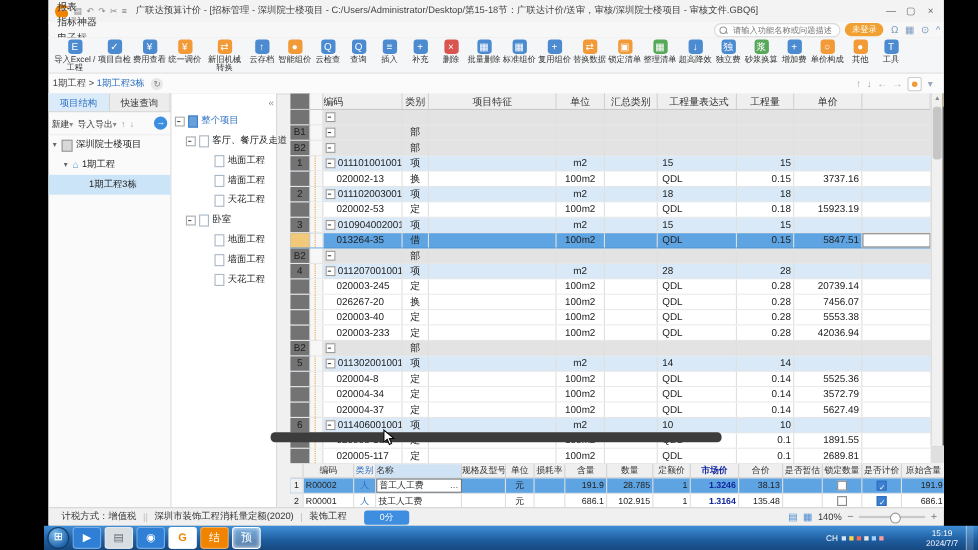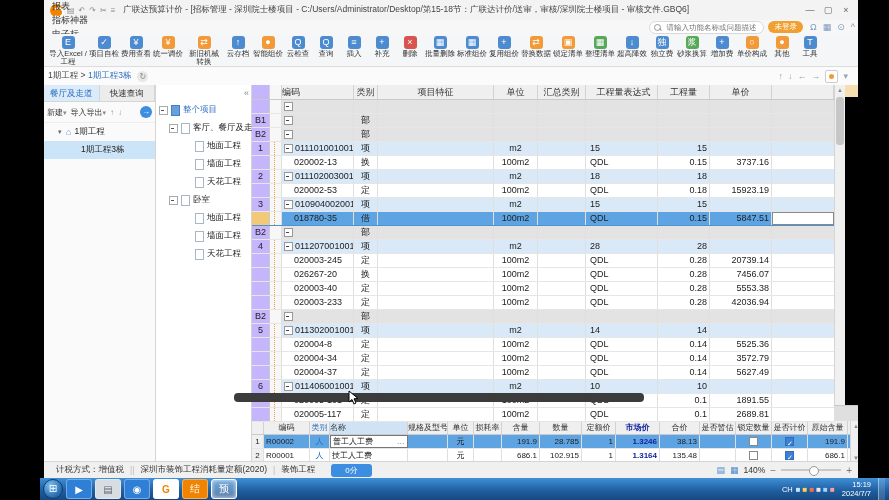--- a/index.html
+++ b/index.html
@@ -62,28 +62,28 @@
   .orgtree{padding-top:16px;}
   .on{height:18px;display:flex;align-items:center;font-size:8.5px;color:#222;white-space:nowrap;}
   .on.lv0{padding-left:3px;} .on.lv1{padding-left:13px;} .on.lv2{padding-left:27px;}
   .on.root{color:#2a6fc0;}
   .otg{width:7px;height:7px;border:1px solid #aaa;background:#fff;margin-right:3px;position:relative;flex:none;visibility:hidden;}
   .on.kids .otg{visibility:visible;}
   .otg::after{content:"";position:absolute;left:1px;top:3px;width:3px;height:1px;background:#555;}
   .oic{width:7px;height:9px;background:#fff;border:1px solid #a9b6c4;margin-right:3px;flex:none;}
   .on.root .oic{background:#6aa0d8;border-color:#3d7fd0;}
   
-  .maincol{flex:1;display:flex;flex-direction:column;min-width:0;}
+  .maincol{flex:1;display:flex;flex-direction:column;min-width:0;margin-left:12px;}
   .gridwrap{height:320px;position:relative;background:#fff;display:flex;}
   .grid{width:582px;flex:none;}
   .ghead{display:flex;height:14px;background:#efefef;border-bottom:1px solid #c9c9c9;font-size:9px;color:#333;}
   .ghead .hc{border-right:1px solid #d2d2d2;text-align:center;line-height:14px;box-sizing:border-box;overflow:hidden;white-space:nowrap;}
   .row{display:flex;height:13px;line-height:13px;font-size:9px;border-bottom:1px solid #e6e6e6;}
   .cell{border-right:1px solid #dfdfdf;box-sizing:border-box;overflow:hidden;white-space:nowrap;padding:0 2px;}
-  .r-num{width:18px;background:#c4b5fd;text-align:center;border-right:1px solid #c9c9c9;padding:0;}
+  .r-num{width:18px;background:#737373;text-align:center;border-right:1px solid #c9c9c9;padding:0;}
   .r-mark{width:12px;background:#f7f7f7;padding:0;position:relative;}
   .row.item .r-mark::before,.row.sub .r-mark::before{content:"";position:absolute;left:4px;top:0;bottom:0;border-left:1px dotted #e8a33d;}
   .c-code{width:72px;display:flex;align-items:center;text-align:center;}
   .c-type{width:24px;text-align:center;}
   .c-feat{width:116px;}
   .c-unit{width:44px;text-align:center;}
   .c-sum{width:48px;}
   .c-expr{width:72px;padding-left:4px;}
   .c-qty{width:52px;text-align:right;}
   .c-price{width:62px;text-align:right;}
@@ -147,21 +147,21 @@
   .tapp span{pointer-events:none;}
   .tapp.a-blue span{color:#fff;} .tapp.a-blue{background:#2f7fd6;}
   .tapp.a-gray{background:#d8dde2;} .tapp.a-gray span{color:#667;}
   .tapp.a-cam{background:#2f7fd6;}
   .tapp.a-glodon{background:#fff;} .tapp.a-glodon span{color:#f08300;font-weight:bold;}
   .tapp.a-jie{background:#f08300;}
   .tapp.a-yu{background:rgba(255,255,255,.3);border-color:#fff;box-shadow:inset 0 0 4px rgba(255,255,255,.8);}
   .tray{margin-left:auto;display:flex;align-items:center;gap:3px;color:#fff;font-size:7.5px;padding-right:4px;}
   .trayico{font-size:8px;}
   .t1{color:#cfe3ff;} .t2{color:#ffd34d;} .t3{color:#ff6a4d;} .t4{color:#e8e8e8;} .t5{color:#9fd0ff;} .t6{color:#ff9d9d;}
-  .clock{text-align:right;line-height:9px;padding:0 4px;}
+  .clock{text-align:center;line-height:9px;padding:0 4px;margin-left:31px;}
   .peek{width:6px;height:22px;background:rgba(255,255,255,.15);border-left:1px solid rgba(255,255,255,.4);}
   
   .cursor{position:absolute;left:304px;top:390px;z-index:20;}
 </style>
 </head>
 <body>
 
 <div class="screen">
 
   <div class="titlebar">
@@ -354,33 +354,38 @@
       <span class="dotbtn"></span>
       <span>▾</span>
     </div>
   </div>
 
   <div class="content">
 
     <div class="sidebar">
       <div class="stabs">
 
-          <div class="stab active">餐厅及走道</div>
+          <div class="stab active">项目结构</div>
 
           <div class="stab">快速查询</div>
         </div>
       <div class="stools">
         <span><span>新建</span><span class="caret">▾</span></span>
         <span><span>导入导出</span><span class="caret">▾</span></span>
         <span style="color:#8aa;">↑</span>
         <span style="color:#8aa;">↓</span>
         <span class="bluecirc">→</span>
       </div>
       <div>
 
+          <div class="stn exp lv0">
+            <span class="sarrow"></span>
+            <span class="sic building"></span>
+            <span>深圳院士楼项目</span>
+          </div>
 
           <div class="stn exp lv1">
             <span class="sarrow"></span>
             <span class="sic home"></span>
             <span>1期工程</span>
           </div>
 
           <div class="stn sel lv2">
             <span class="sarrow"></span>
             <span class="sic none"></span>
@@ -608,21 +613,21 @@
                 <span class="cell c-expr">15</span>
                 <span class="cell c-qty">15</span>
                 <span class="cell c-price"></span>
                 <span class="cell c-extra"></span>
               </div>
 
               <div class="row sub sel">
                 <span class="cell r-num"></span>
                 <span class="cell r-mark"></span>
                 <span class="cell c-code">
-                  <b class="cd" style="font-weight:normal;">018780-35</b>
+                  <b class="cd" style="font-weight:normal;">013264-35</b>
                 </span>
                 <span class="cell c-type">借</span>
                 <span class="cell c-feat"></span>
                 <span class="cell c-unit">100m2</span>
                 <span class="cell c-sum"></span>
                 <span class="cell c-expr">QDL</span>
                 <span class="cell c-qty">0.15</span>
                 <span class="cell c-price">5847.51</span>
                 <span class="cell c-extra"></span>
               </div>

